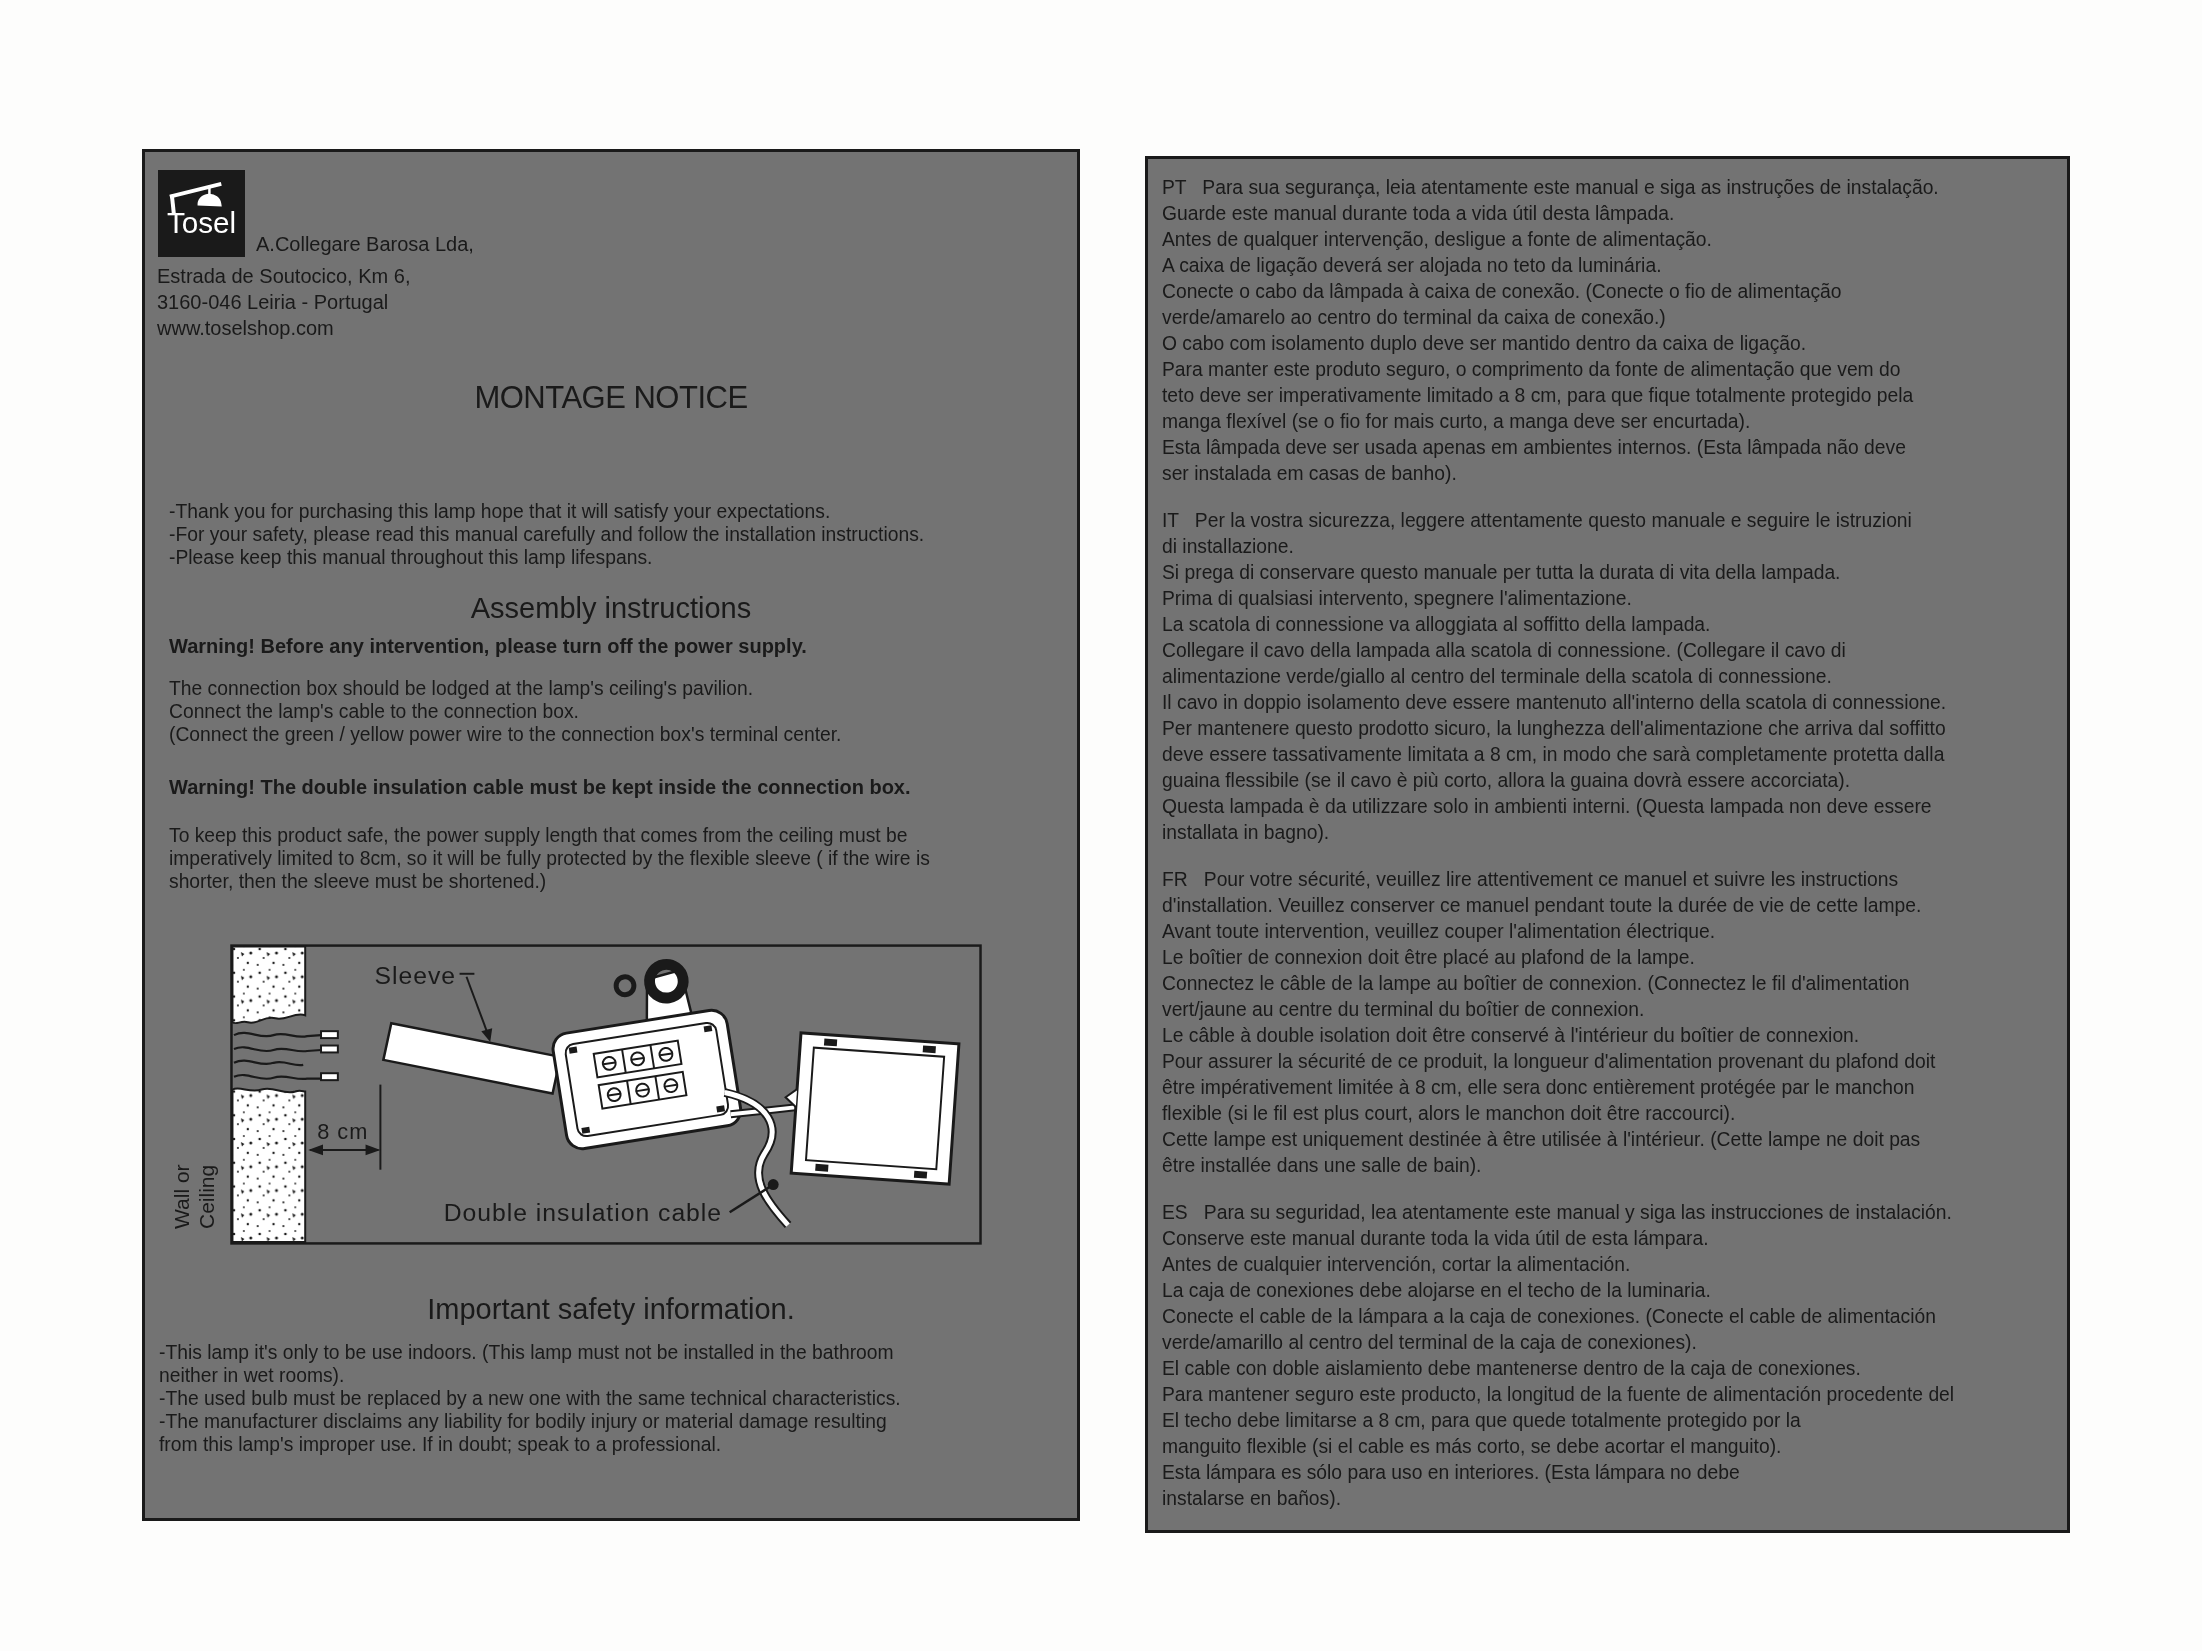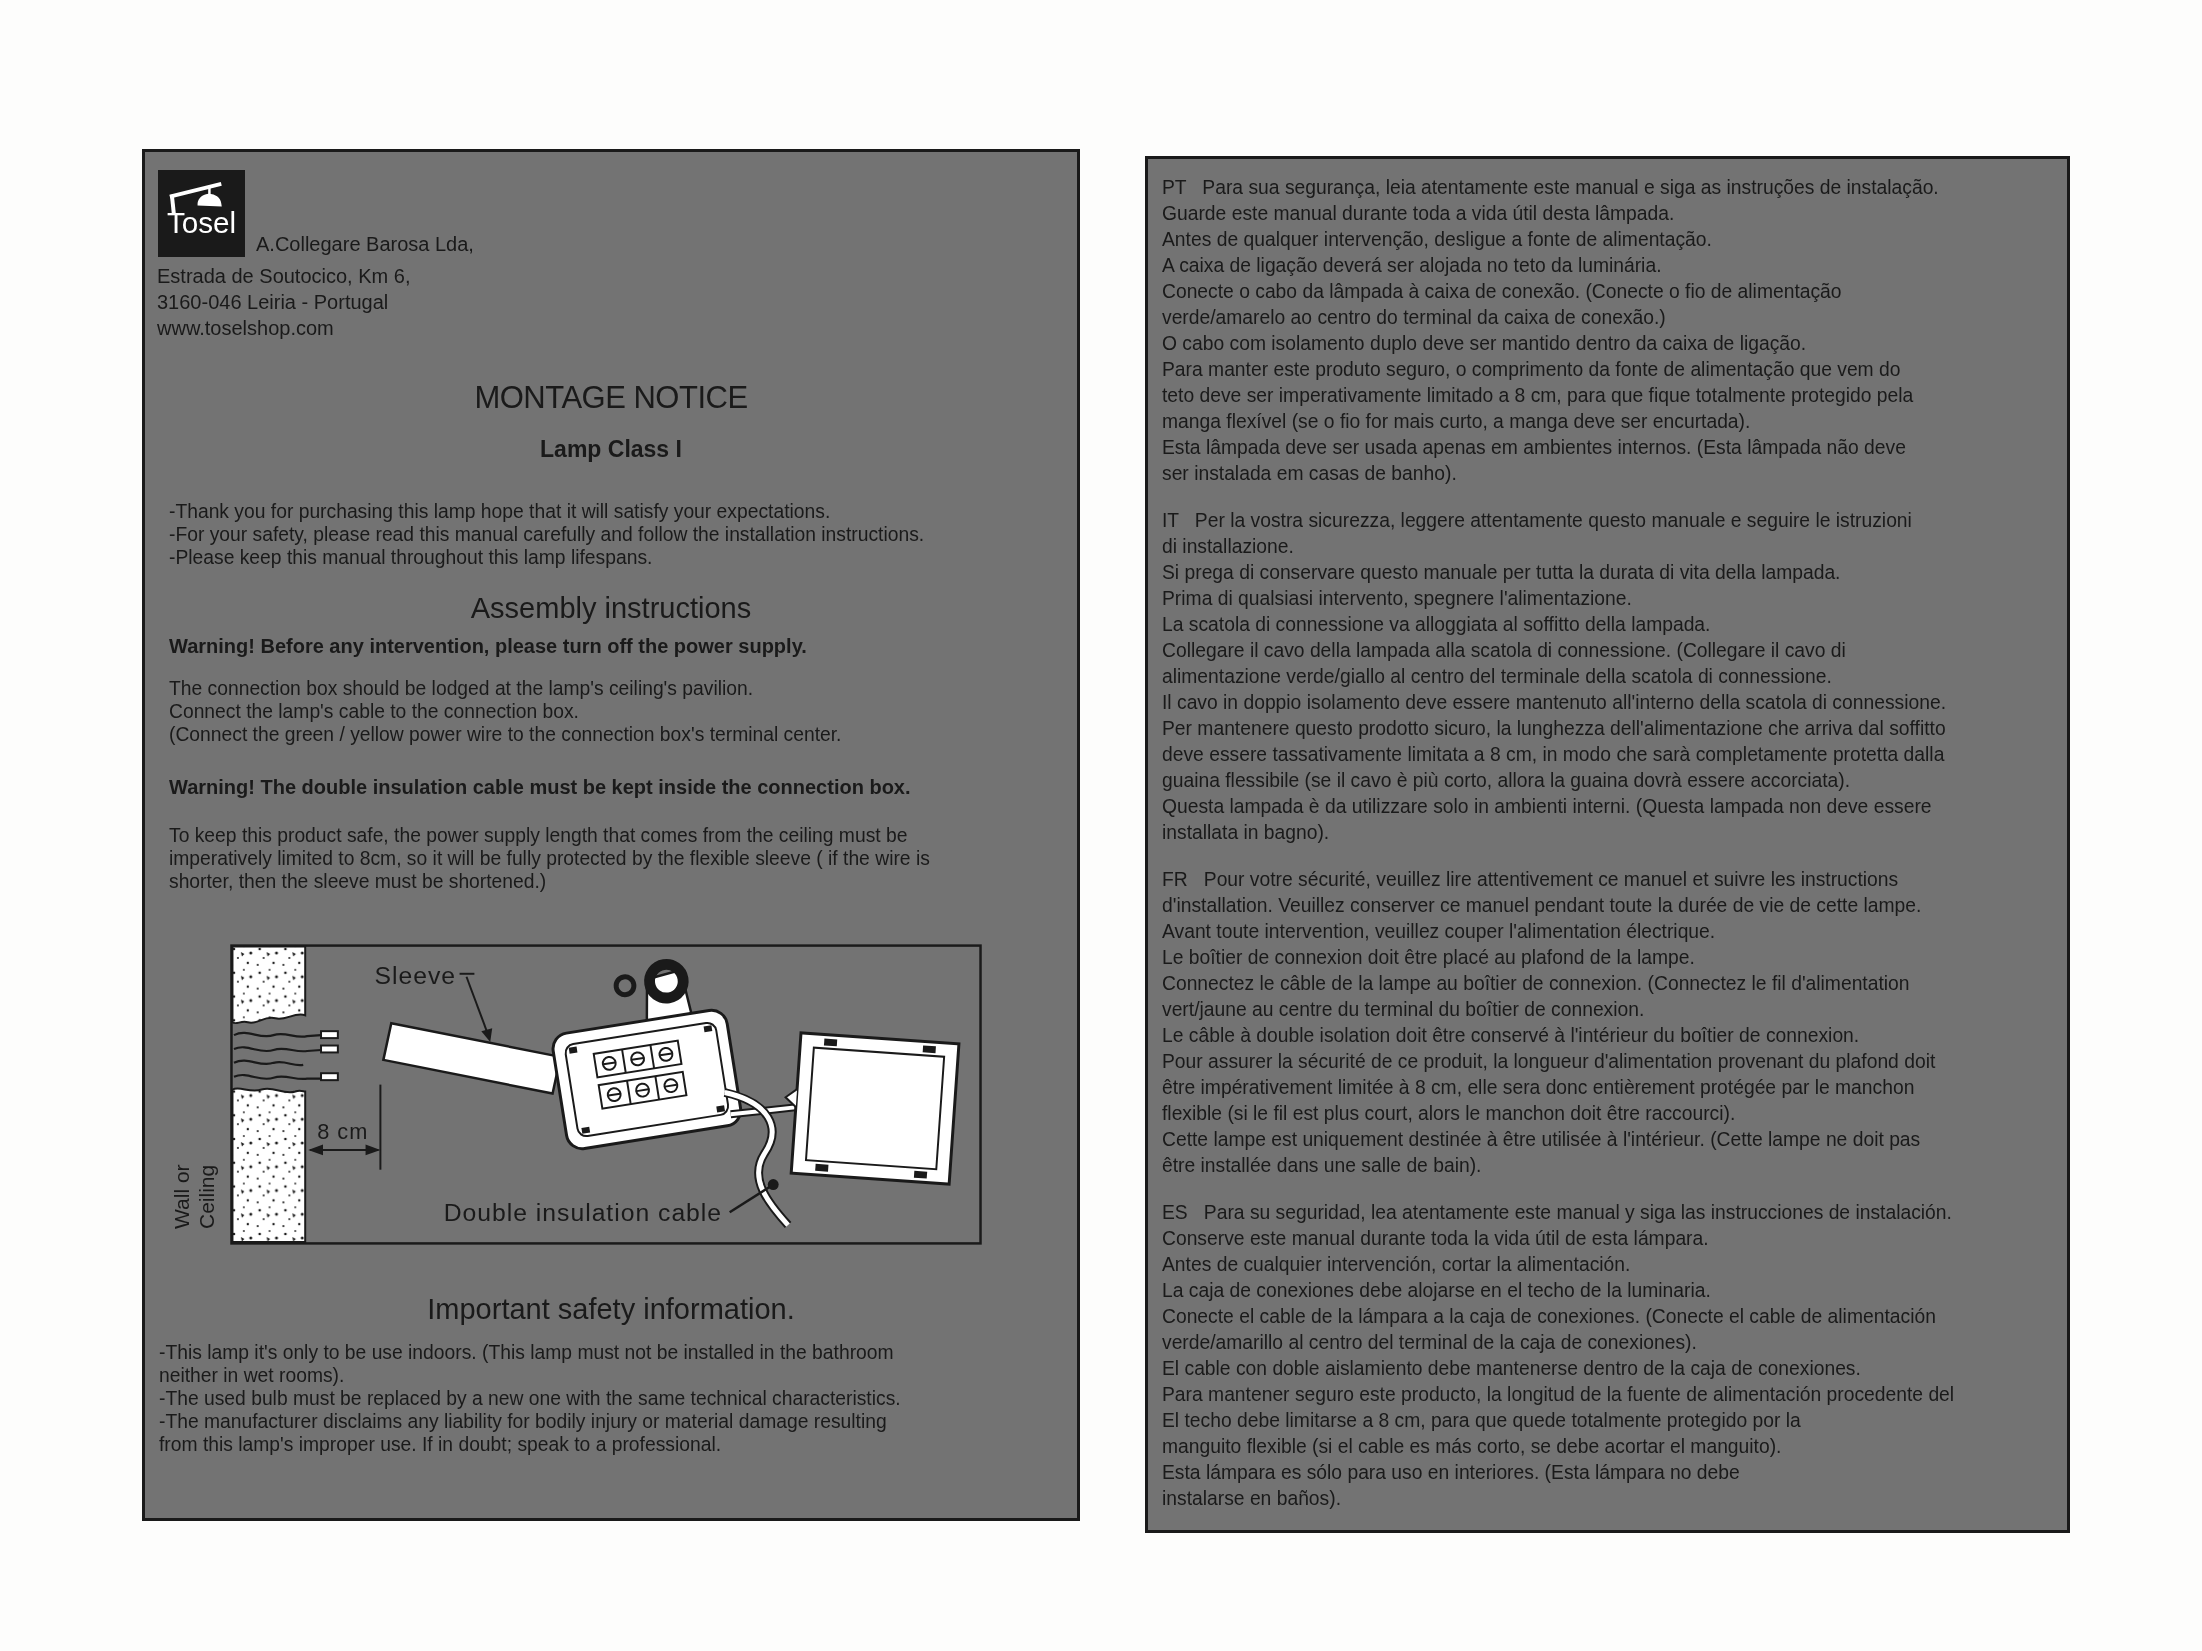--- a/index.html
+++ b/index.html
@@ -64,21 +64,20 @@
 
     <div class="lp-company">A.Collegare Barosa Lda,</div>
 
     <div class="lp-address">
       <div>Estrada de Soutocico, Km 6,</div>
       <div>3160-046 Leiria - Portugal</div>
       <div>www.toselshop.com</div>
     </div>
 
     <h1 class="lp-title">MONTAGE NOTICE</h1>
-    <h2 class="lp-subtitle">Lamp Class I</h2>
 
     <div class="lp-intro pre">-Thank you for purchasing this lamp hope that it will satisfy your expectations.
 -For your safety, please read this manual carefully and follow the installation instructions.
 -Please keep this manual throughout this lamp lifespans.</div>
 
     <h2 class="lp-h2 lp-h-assembly">Assembly instructions</h2>
 
     <div class="lp-warning lp-warning1">Warning! Before any intervention, please turn off the power supply.</div>
 
     <div class="lp-para1 pre">The connection box should be lodged at the lamp's ceiling's pavilion.

